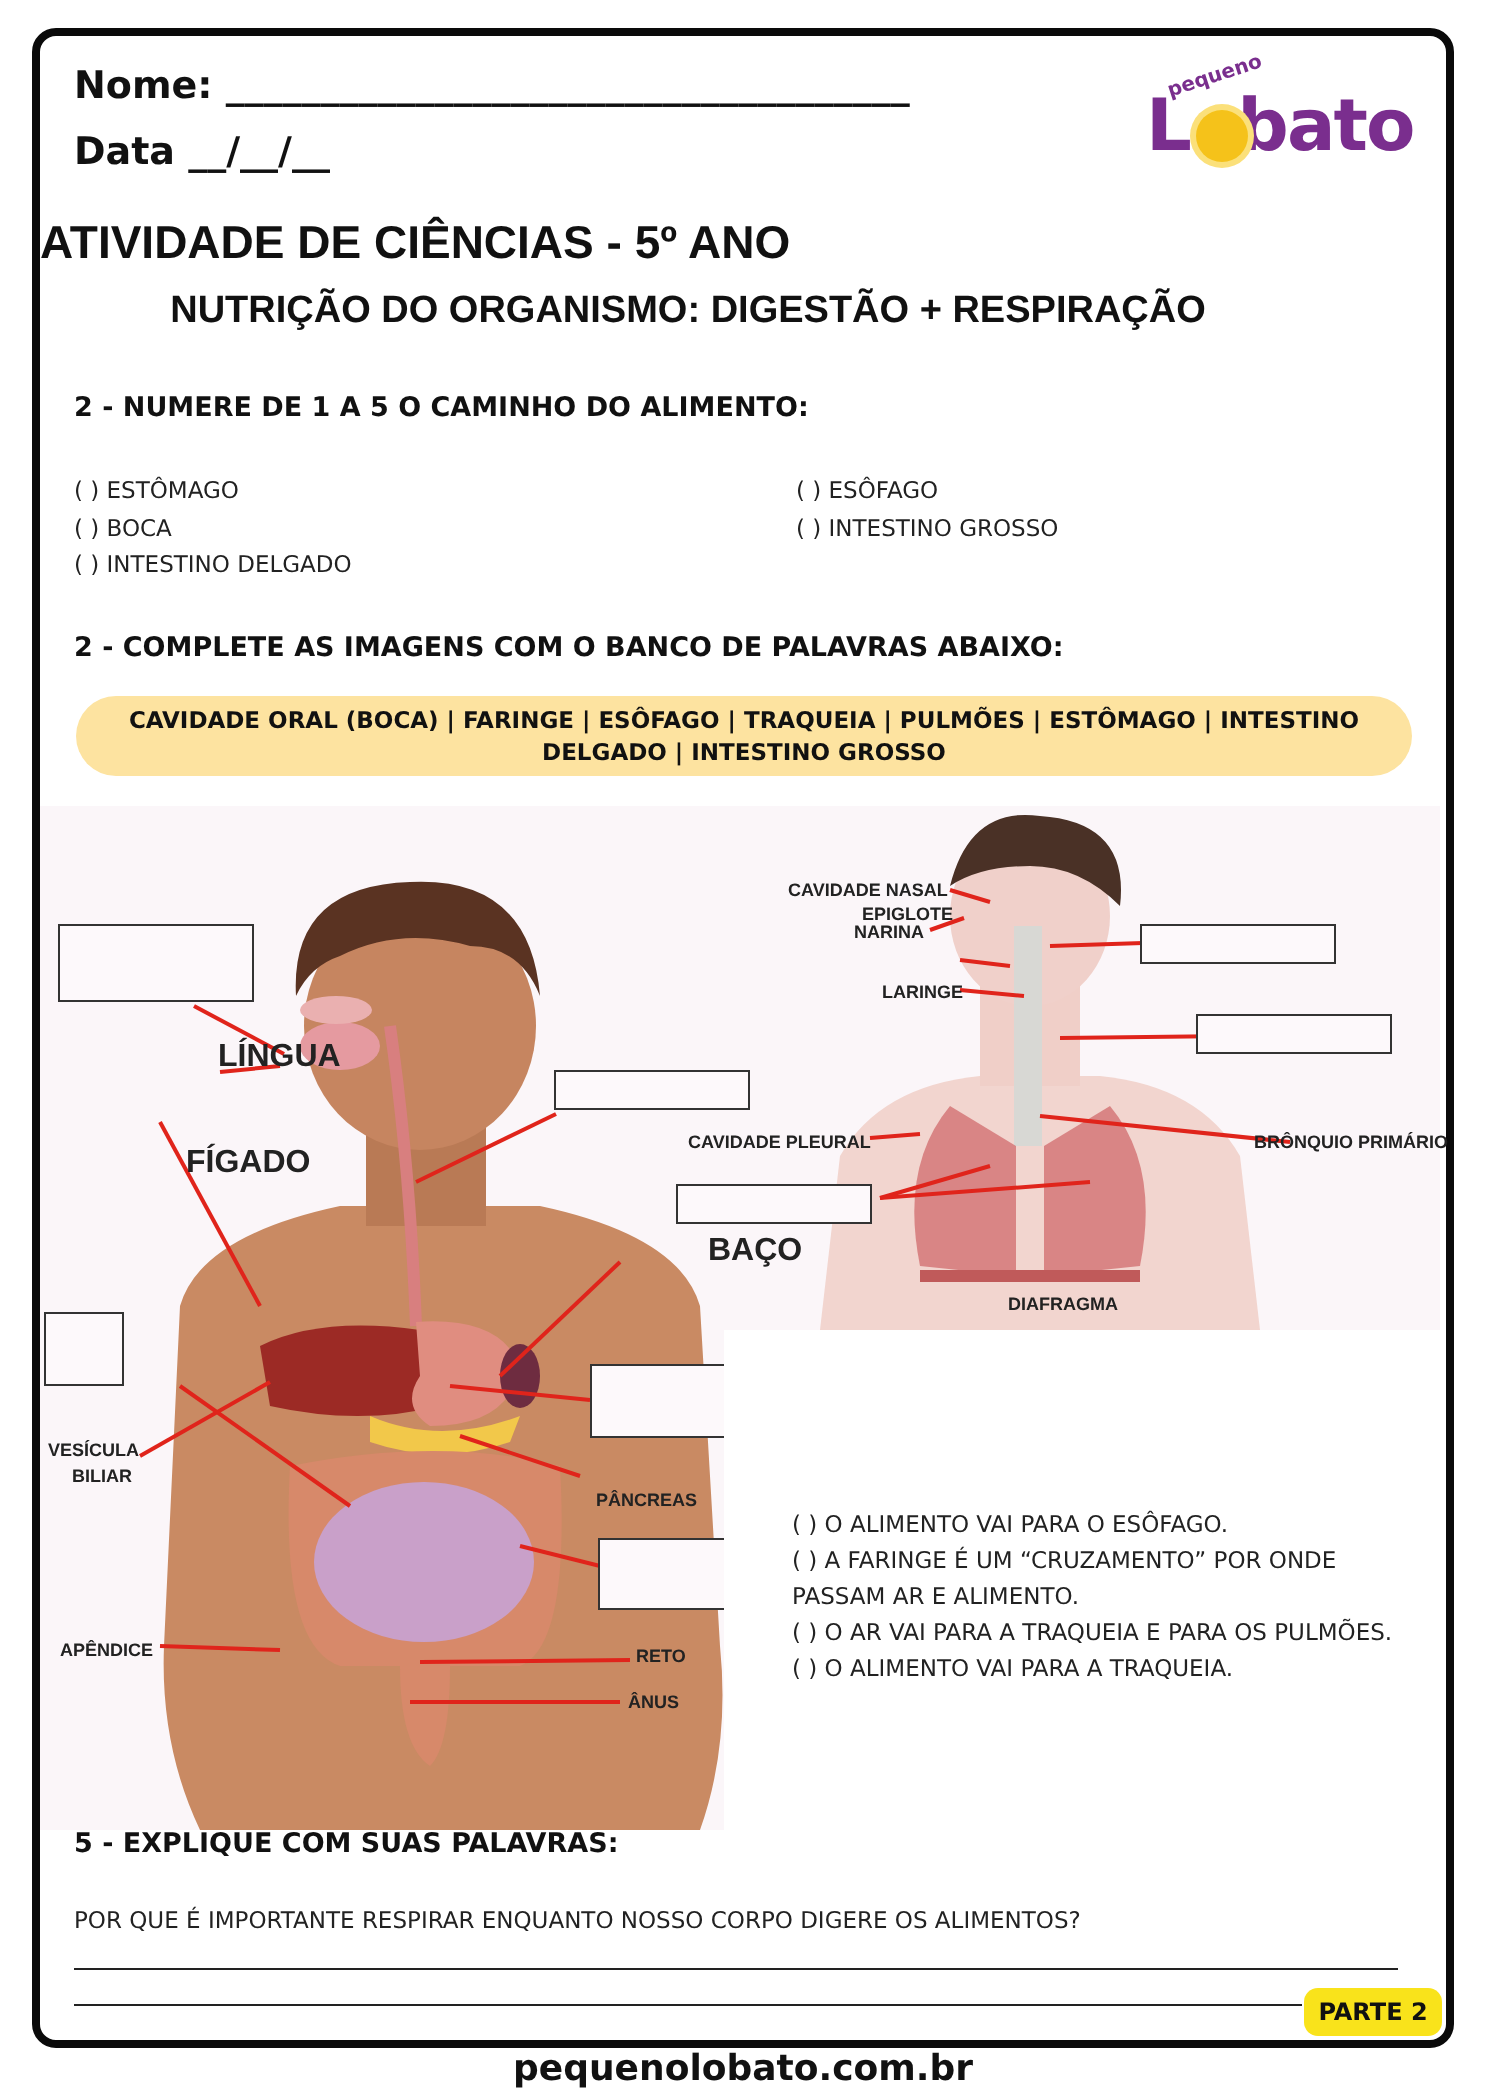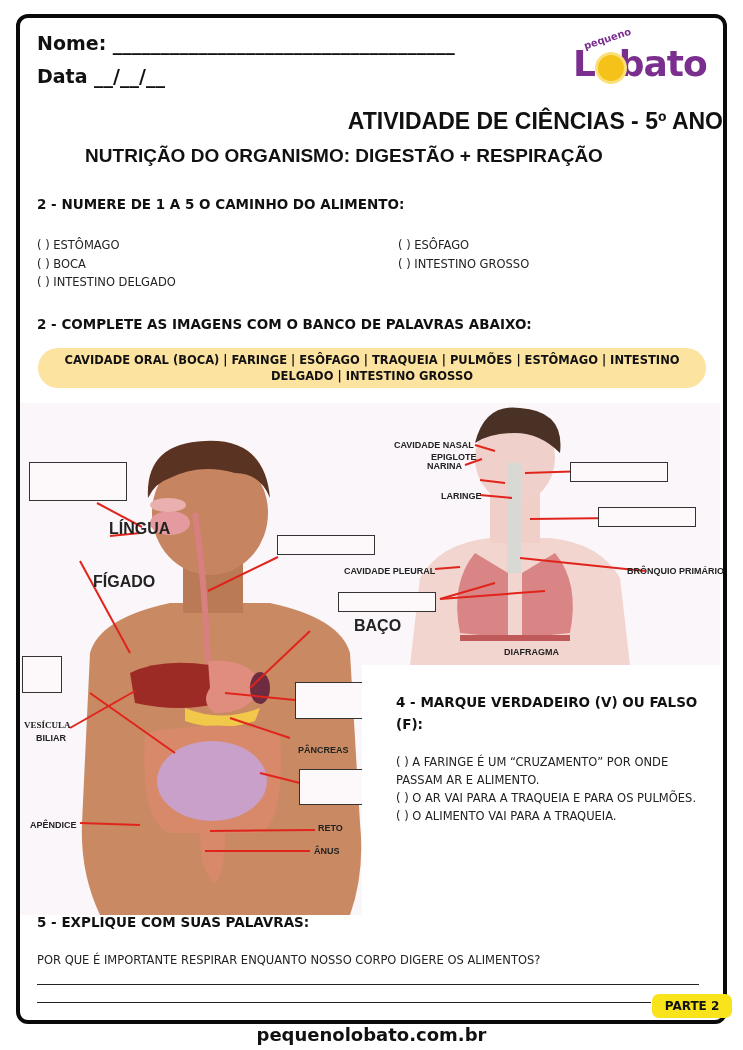--- a/index.html
+++ b/index.html
@@ -12,21 +12,21 @@
   }
   .abs { position: absolute; }
 
   .hdr-line { font-family: "DejaVu Sans", sans-serif; font-weight: bold; font-size: 19px; color: #111; white-space: nowrap; }
 
   .logo { position: absolute; left: 565px; top: 33px; width: 145px; height: 60px; }
   .logo .pequeno { position: absolute; left: 18px; top: 0; font-family: "DejaVu Sans", sans-serif; font-weight: bold; font-size: 10px; color: #7a2e8e; transform: rotate(-18deg); }
   .logo .word { position: absolute; left: 8px; top: 10px; font-family: "DejaVu Sans", sans-serif; font-weight: bold; font-size: 36px; color: #7a2e8e; letter-spacing: -1px; }
   .logo .sun { position: absolute; left: 33px; top: 22px; width: 26px; height: 26px; border-radius: 50%; background: #f5c21a; box-shadow: 0 0 0 3px #fbe07a; }
 
-  .title-main { position: absolute; left: 20px; width: 703px; top: 108px; text-align: right; font-family: "Liberation Sans", sans-serif; font-weight: bold; font-size: 23px; color: #111; }
+  .title-main { position: absolute; left: 20px; width: 703px; top: 108px; text-align: left; font-family: "Liberation Sans", sans-serif; font-weight: bold; font-size: 23px; color: #111; }
   .title-sub { position: absolute; left: 20px; width: 648px; top: 145px; text-align: center; font-family: "Liberation Sans", sans-serif; font-weight: bold; font-size: 19px; color: #111; }
 
   .sec-h { position: absolute; font-family: "DejaVu Sans", sans-serif; font-weight: bold; font-size: 13.5px; color: #111; white-space: nowrap; }
   .item { position: absolute; font-family: "DejaVu Sans", sans-serif; font-size: 11.5px; color: #222; white-space: nowrap; }
 
   .pill {
     position: absolute; left: 38px; top: 348px; width: 668px; height: 40px;
     background: #fde3a0; border-radius: 20px;
     font-family: "DejaVu Sans", sans-serif; font-weight: bold; font-size: 11.5px; color: #111;
     text-align: center; line-height: 16px; padding-top: 4px;
@@ -37,21 +37,21 @@
   .lbl { position: absolute; font-family: "Liberation Sans", sans-serif; font-weight: bold; font-size: 9px; color: #222; white-space: nowrap; }
   .lbl.big { font-size: 16px; margin-left: 40px; }
 
   .s4 { position: absolute; left: 362px; top: 665px; width: 358px; height: 245px; background: #fff; }
   .s4-h { position: absolute; left: 34px; top: 26px; width: 320px; font-family: "DejaVu Sans", sans-serif; font-weight: bold; font-size: 13.5px; line-height: 22px; color: #111; }
   .s4-items { position: absolute; left: 34px; top: 88px; width: 320px; font-family: "DejaVu Sans", sans-serif; font-size: 11.5px; line-height: 18px; color: #222; }
   .s4-items div { margin: 0; }
 
   .answer-line { position: absolute; left: 37px; height: 1px; background: #222; }
   .badge {
-    position: absolute; left: 652px; top: 994px; width: 80px; height: 24px;
+    position: absolute; left: 652px; top: 994px; width: 69px; height: 24px;
     background: #f9e31b; border-radius: 7px; text-align: center; line-height: 24px;
     font-family: "DejaVu Sans", sans-serif; font-weight: bold; font-size: 12px; color: #111;
   }
   .footer { position: absolute; left: 0; width: 743px; top: 1024px; text-align: center; font-family: "DejaVu Sans", sans-serif; font-weight: bold; font-size: 18px; color: #111; }
 </style>
 </head>
 <body>
 
 <div class="frame"></div>
 
@@ -149,21 +149,21 @@
     <line x1="415" y1="166" x2="440" y2="164"></line>
     <line x1="420" y1="196" x2="475" y2="180"></line>
     <line x1="420" y1="196" x2="525" y2="188"></line>
     <line x1="625" y1="168" x2="500" y2="155"></line>
   </g>
 </svg>
 
 <div class="lbl big" style="left:69px; top:520px;">LÍNGUA</div>
 <div class="lbl big" style="left:53px; top:573px;">FÍGADO</div>
 <div class="lbl big" style="left:314px; top:617px;">BAÇO</div>
-<div class="lbl" style="left:24px; top:720px;font-family:Liberation Serif, serif;">VESÍCULA</div>
+<div class="lbl" style="left:24px; top:720px;">VESÍCULA</div>
 <div class="lbl" style="left:36px; top:733px;">BILIAR</div>
 <div class="lbl" style="left:298px; top:745px;">PÂNCREAS</div>
 <div class="lbl" style="left:30px; top:820px;">APÊNDICE</div>
 <div class="lbl" style="left:318px; top:823px;">RETO</div>
 <div class="lbl" style="left:314px; top:846px;">ÂNUS</div>
 
 <div class="lbl" style="left:394px; top:440px;">CAVIDADE NASAL</div>
 <div class="lbl" style="left:427px; top:461px;">NARINA</div>
 <div class="lbl" style="left:431px; top:452px;">EPIGLOTE</div>
 <div class="lbl" style="left:441px; top:491px;">LARINGE</div>
@@ -174,22 +174,22 @@
 <div class="blank-box" style="left:29px; top:462px; width:98px; height:39px;"></div>
 <div class="blank-box" style="left:277px; top:535px; width:98px; height:20px;"></div>
 <div class="blank-box" style="left:22px; top:656px; width:40px; height:37px;"></div>
 <div class="blank-box" style="left:295px; top:682px; width:75px; height:37px;"></div>
 <div class="blank-box" style="left:299px; top:769px; width:76px; height:36px;"></div>
 <div class="blank-box" style="left:570px; top:462px; width:98px; height:20px;"></div>
 <div class="blank-box" style="left:598px; top:507px; width:98px; height:20px;"></div>
 <div class="blank-box" style="left:338px; top:592px; width:98px; height:20px;"></div>
 
 <div class="s4">
-  <div class="s4-h">4 - MARQUE VERDADEIRO (V) OU FALSO (F):</div>
   <div class="s4-items">
+    <div>(   ) O ALIMENTO VAI PARA O ESÔFAGO.</div>
     <div>(   ) A FARINGE É UM “CRUZAMENTO” POR ONDE PASSAM AR E ALIMENTO.</div>
     <div>(   ) O AR VAI PARA A TRAQUEIA E PARA OS PULMÕES.</div>
     <div>(   ) O ALIMENTO VAI PARA A TRAQUEIA.</div>
   </div>
 </div>
 
 <div class="sec-h" style="left:37px; top:914px;">5 - EXPLIQUE COM SUAS PALAVRAS:</div>
 <div class="item" style="left:37px; top:953px;">POR QUE É IMPORTANTE RESPIRAR ENQUANTO NOSSO CORPO DIGERE OS ALIMENTOS?</div>
 <div class="answer-line" style="top:984px; width:662px;"></div>
 <div class="answer-line" style="top:1002px; width:614px;"></div>

